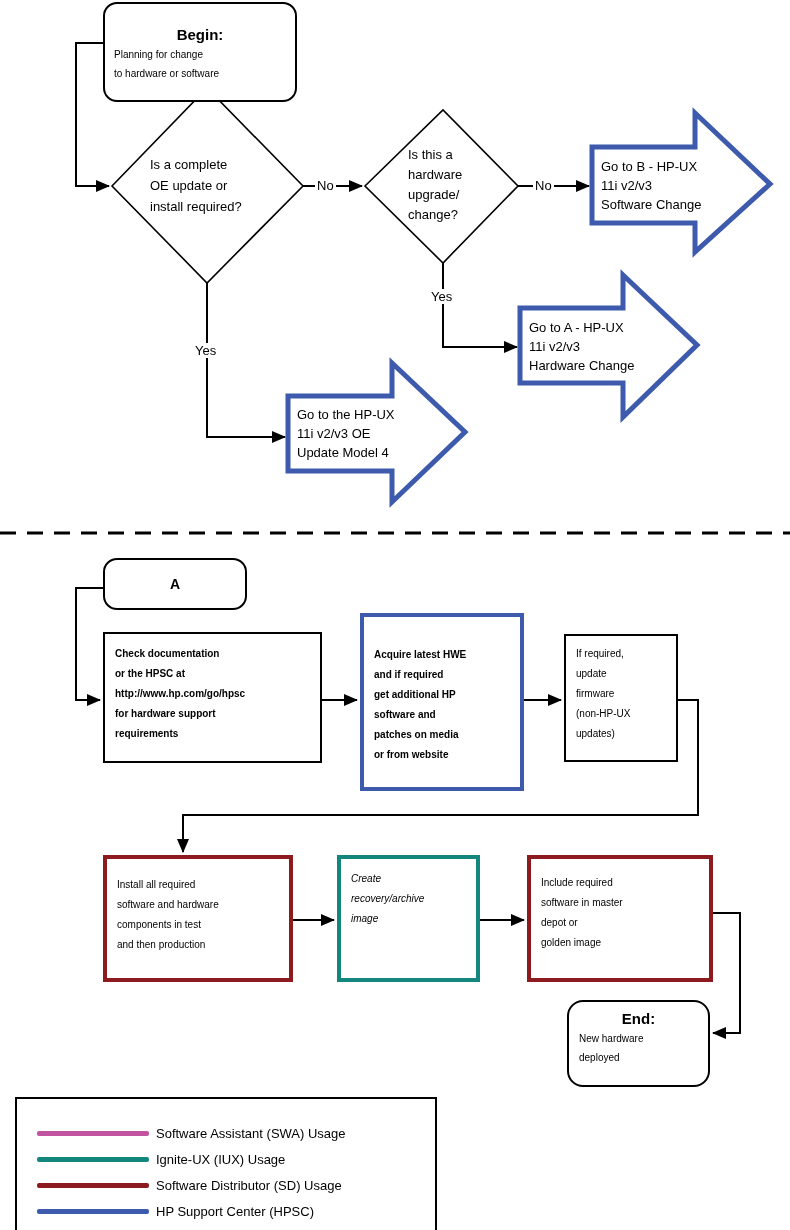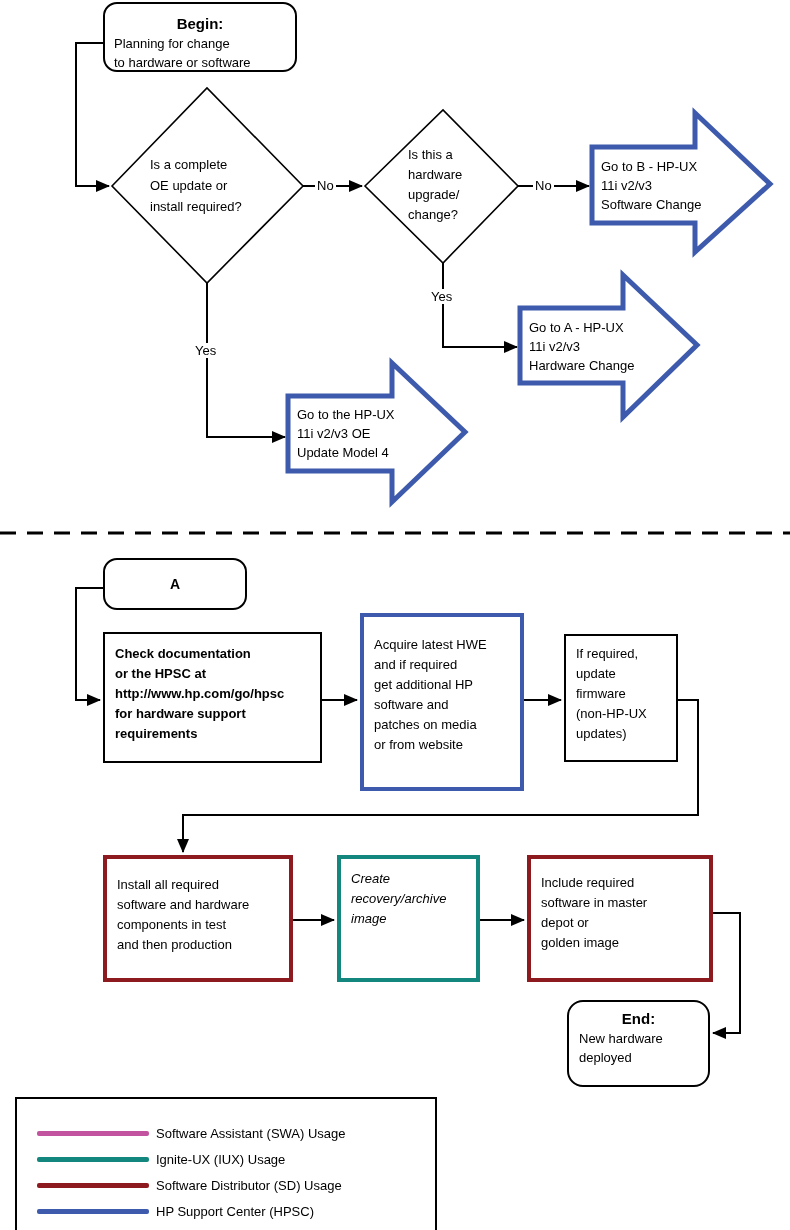--- a/index.html
+++ b/index.html
@@ -2,21 +2,21 @@
 <html><head>
 <meta charset="utf-8">
 <style>
   html,body{margin:0;padding:0;background:#fff;}
   .stage{position:relative;width:790px;height:1230px;background:#fff;
          font-family:"Liberation Sans",sans-serif;color:#000;overflow:hidden;}
   svg.layer{position:absolute;left:0;top:0;width:790px;height:1230px;}
   .box{position:absolute;box-sizing:border-box;background:#fff;border:2px solid #000;}
   .box.thick{border-width:4px;}
   .box.round{border-radius:14px;}
-  .mltext{white-space:pre-line;font-size:13px;line-height:20px;}
+  .mltext{white-space:pre-line;font-size:10px;line-height:20px;}
   .boxtitle{font-weight:bold;font-size:15px;text-align:center;line-height:20px;}
   .pad{padding:6px 10px;}
   .lbl{position:absolute;background:#fff;font-size:13px;line-height:15px;padding:0 2px;}
   .overlay-text{position:absolute;font-size:13px;line-height:19px;white-space:pre-line;}
   .diamond-text{position:absolute;font-size:13px;white-space:pre-line;}
   .legend{position:absolute;box-sizing:border-box;border:2px solid #000;background:#fff;
           display:flex;flex-direction:column;justify-content:center;padding:8px 0 8px 20px;}
   .legend-row{display:flex;align-items:center;height:26px;}
   .legend-line{display:inline-block;width:112px;height:5px;border-radius:2px;flex:none;}
   .legend-label{margin-left:7px;font-size:13px;}
@@ -50,21 +50,21 @@
 
     <path d="M103 588 H76 V700 H100" fill="none" stroke="#000" stroke-width="2" marker-end="url(#ah)"></path>
     <path d="M322 700 H357" fill="none" stroke="#000" stroke-width="2" marker-end="url(#ah)"></path>
     <path d="M524 700 H561" fill="none" stroke="#000" stroke-width="2" marker-end="url(#ah)"></path>
     <path d="M678 700 H698 V815 H183 V852" fill="none" stroke="#000" stroke-width="2" marker-end="url(#ah)"></path>
     <path d="M293 920 H334" fill="none" stroke="#000" stroke-width="2" marker-end="url(#ah)"></path>
     <path d="M480 920 H524" fill="none" stroke="#000" stroke-width="2" marker-end="url(#ah)"></path>
     <path d="M713 913 H740 V1033 H713" fill="none" stroke="#000" stroke-width="2" marker-end="url(#ah)"></path>
   </svg>
 
-  <div class="box round" style="left:103px;top:2px;width:194px;height:70px;padding-top:10px;">
+  <div class="box round" style="left:103px;top:2px;width:194px;height:100px;padding-top:21px;">
     <div class="boxtitle">Begin:</div>
     <div class="mltext" style="padding-left:9px;line-height:19px;">Planning for change
 to hardware or software</div>
   </div>
 
   <div class="diamond-text" style="left:408px;top:145px;width:94px;line-height:20px;">Is this a
 hardware
 upgrade/
 change?</div>
   <div class="diamond-text" style="left:150px;top:154px;width:128px;line-height:21px;">Is a complete
@@ -90,21 +90,21 @@
 
   <div class="box" style="left:103px;top:632px;width:219px;height:131px;font-weight:bold;">
     <div class="mltext pad" style="padding-top:10px;">Check documentation
 or the HPSC at
 http://www.hp.com/go/hpsc
 for hardware support
 requirements</div>
   </div>
 
   <div class="box thick" style="left: 360px; top: 613px; width: 164px; height: 178px; border-color: rgb(61, 90, 172);">
-    <div class="mltext pad" style="padding-top:18px;">Acquire latest HWE
+    <div class="mltext pad" style="padding-top:28px;font-weight:bold;">Acquire latest HWE
 and if required
 get additional HP
 software and
 patches on media
 or from website</div>
   </div>
 
   <div class="box" style="left:564px;top:634px;width:114px;height:128px;">
     <div class="mltext pad" style="padding-top:8px;">If required,
 update

